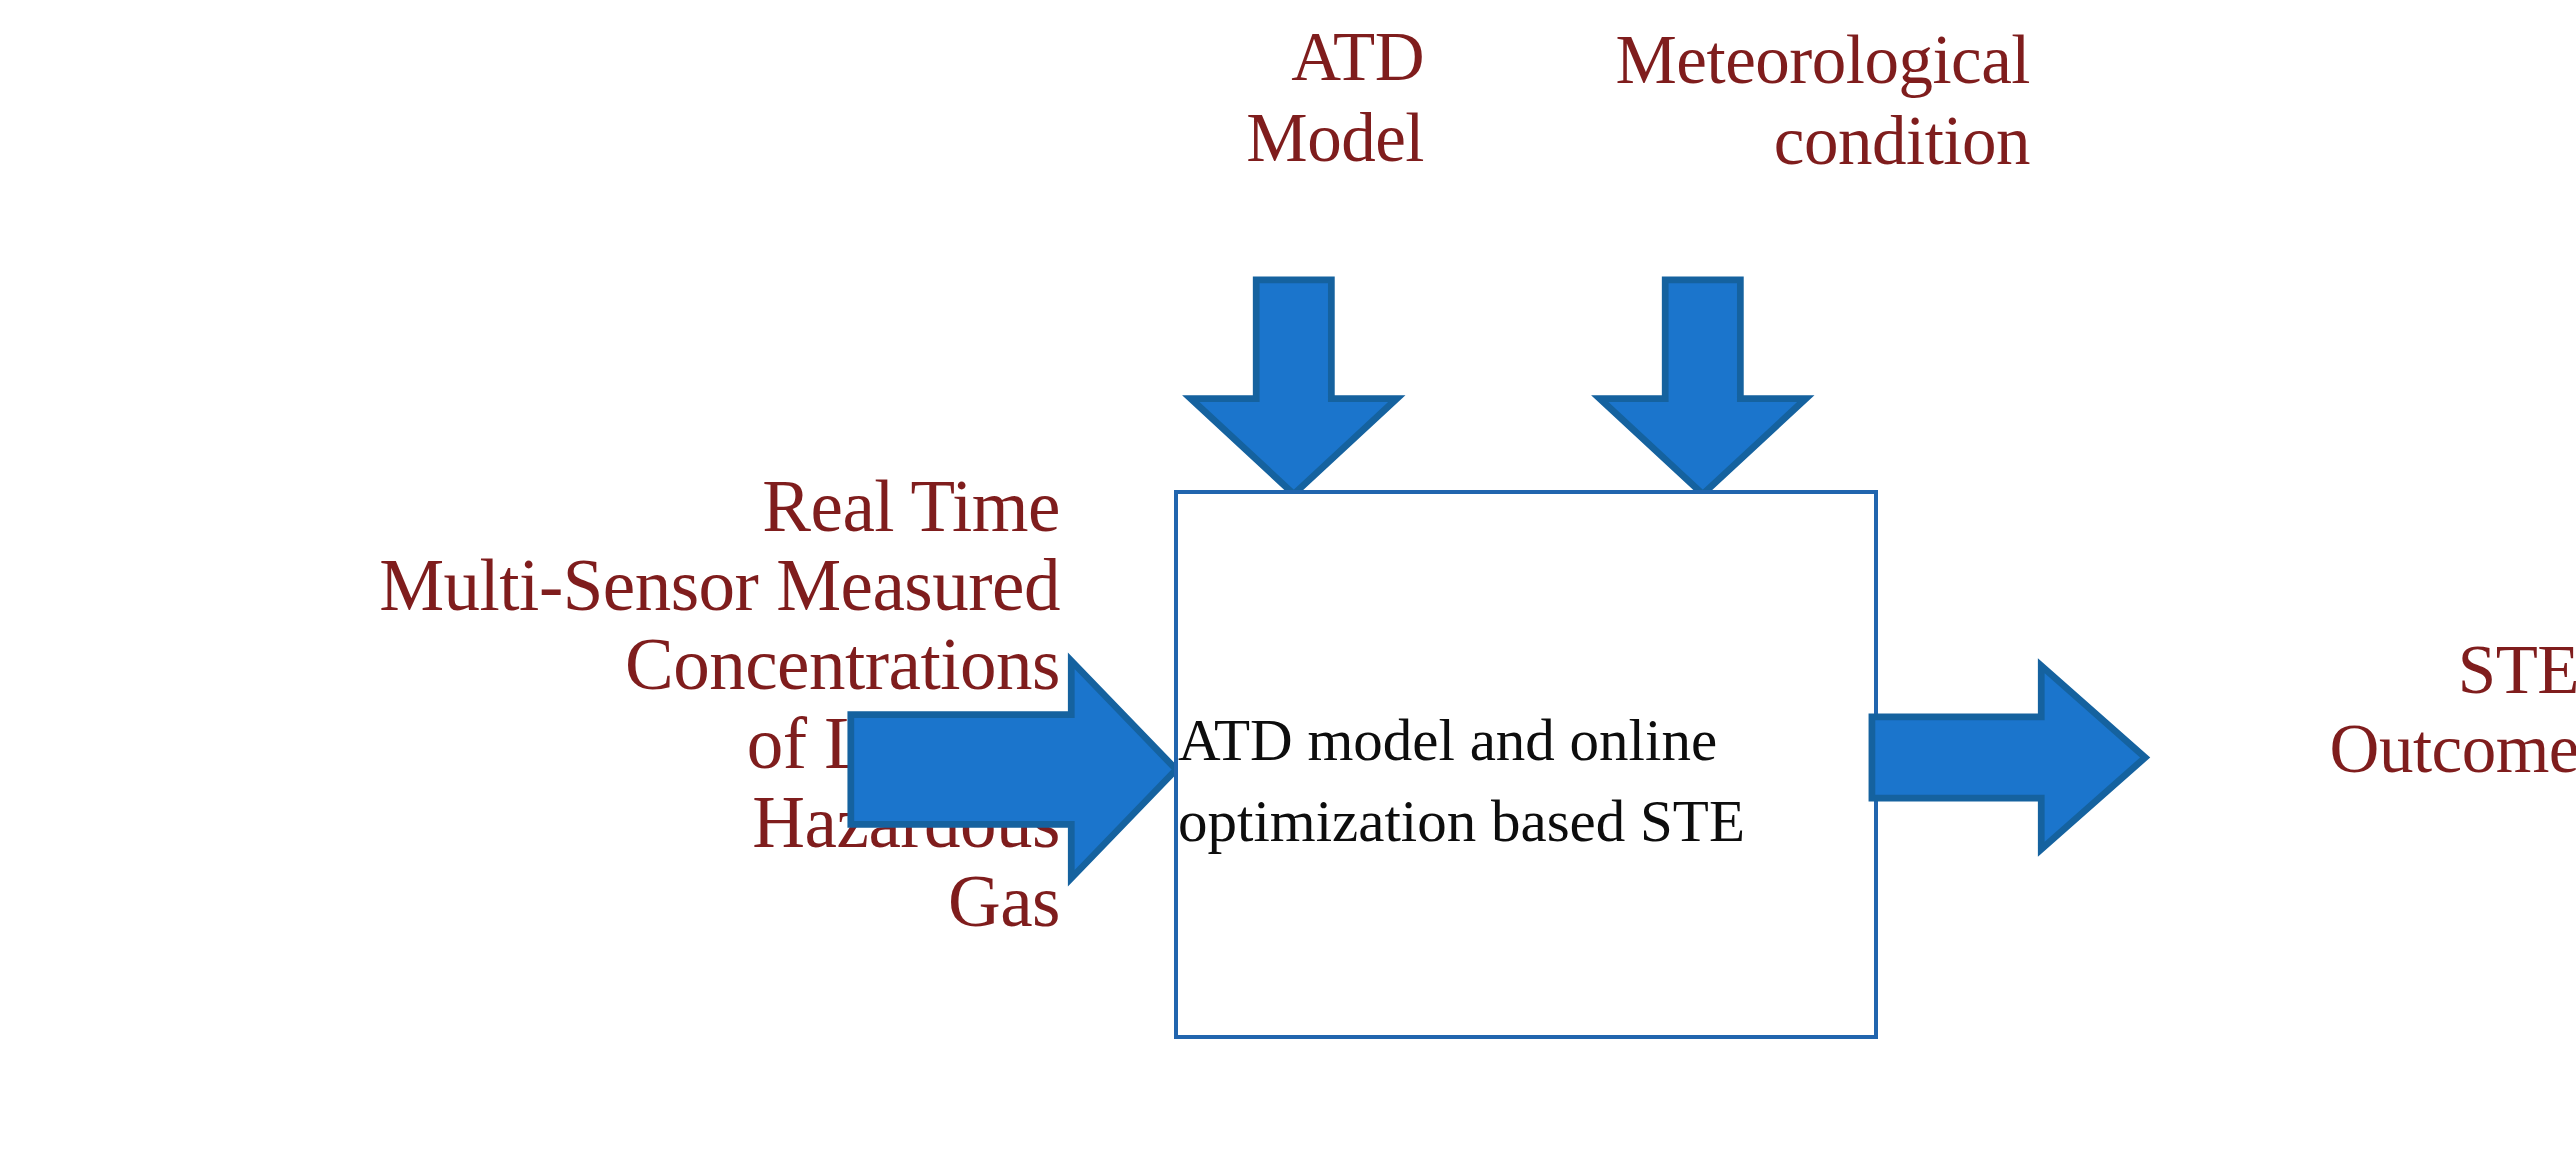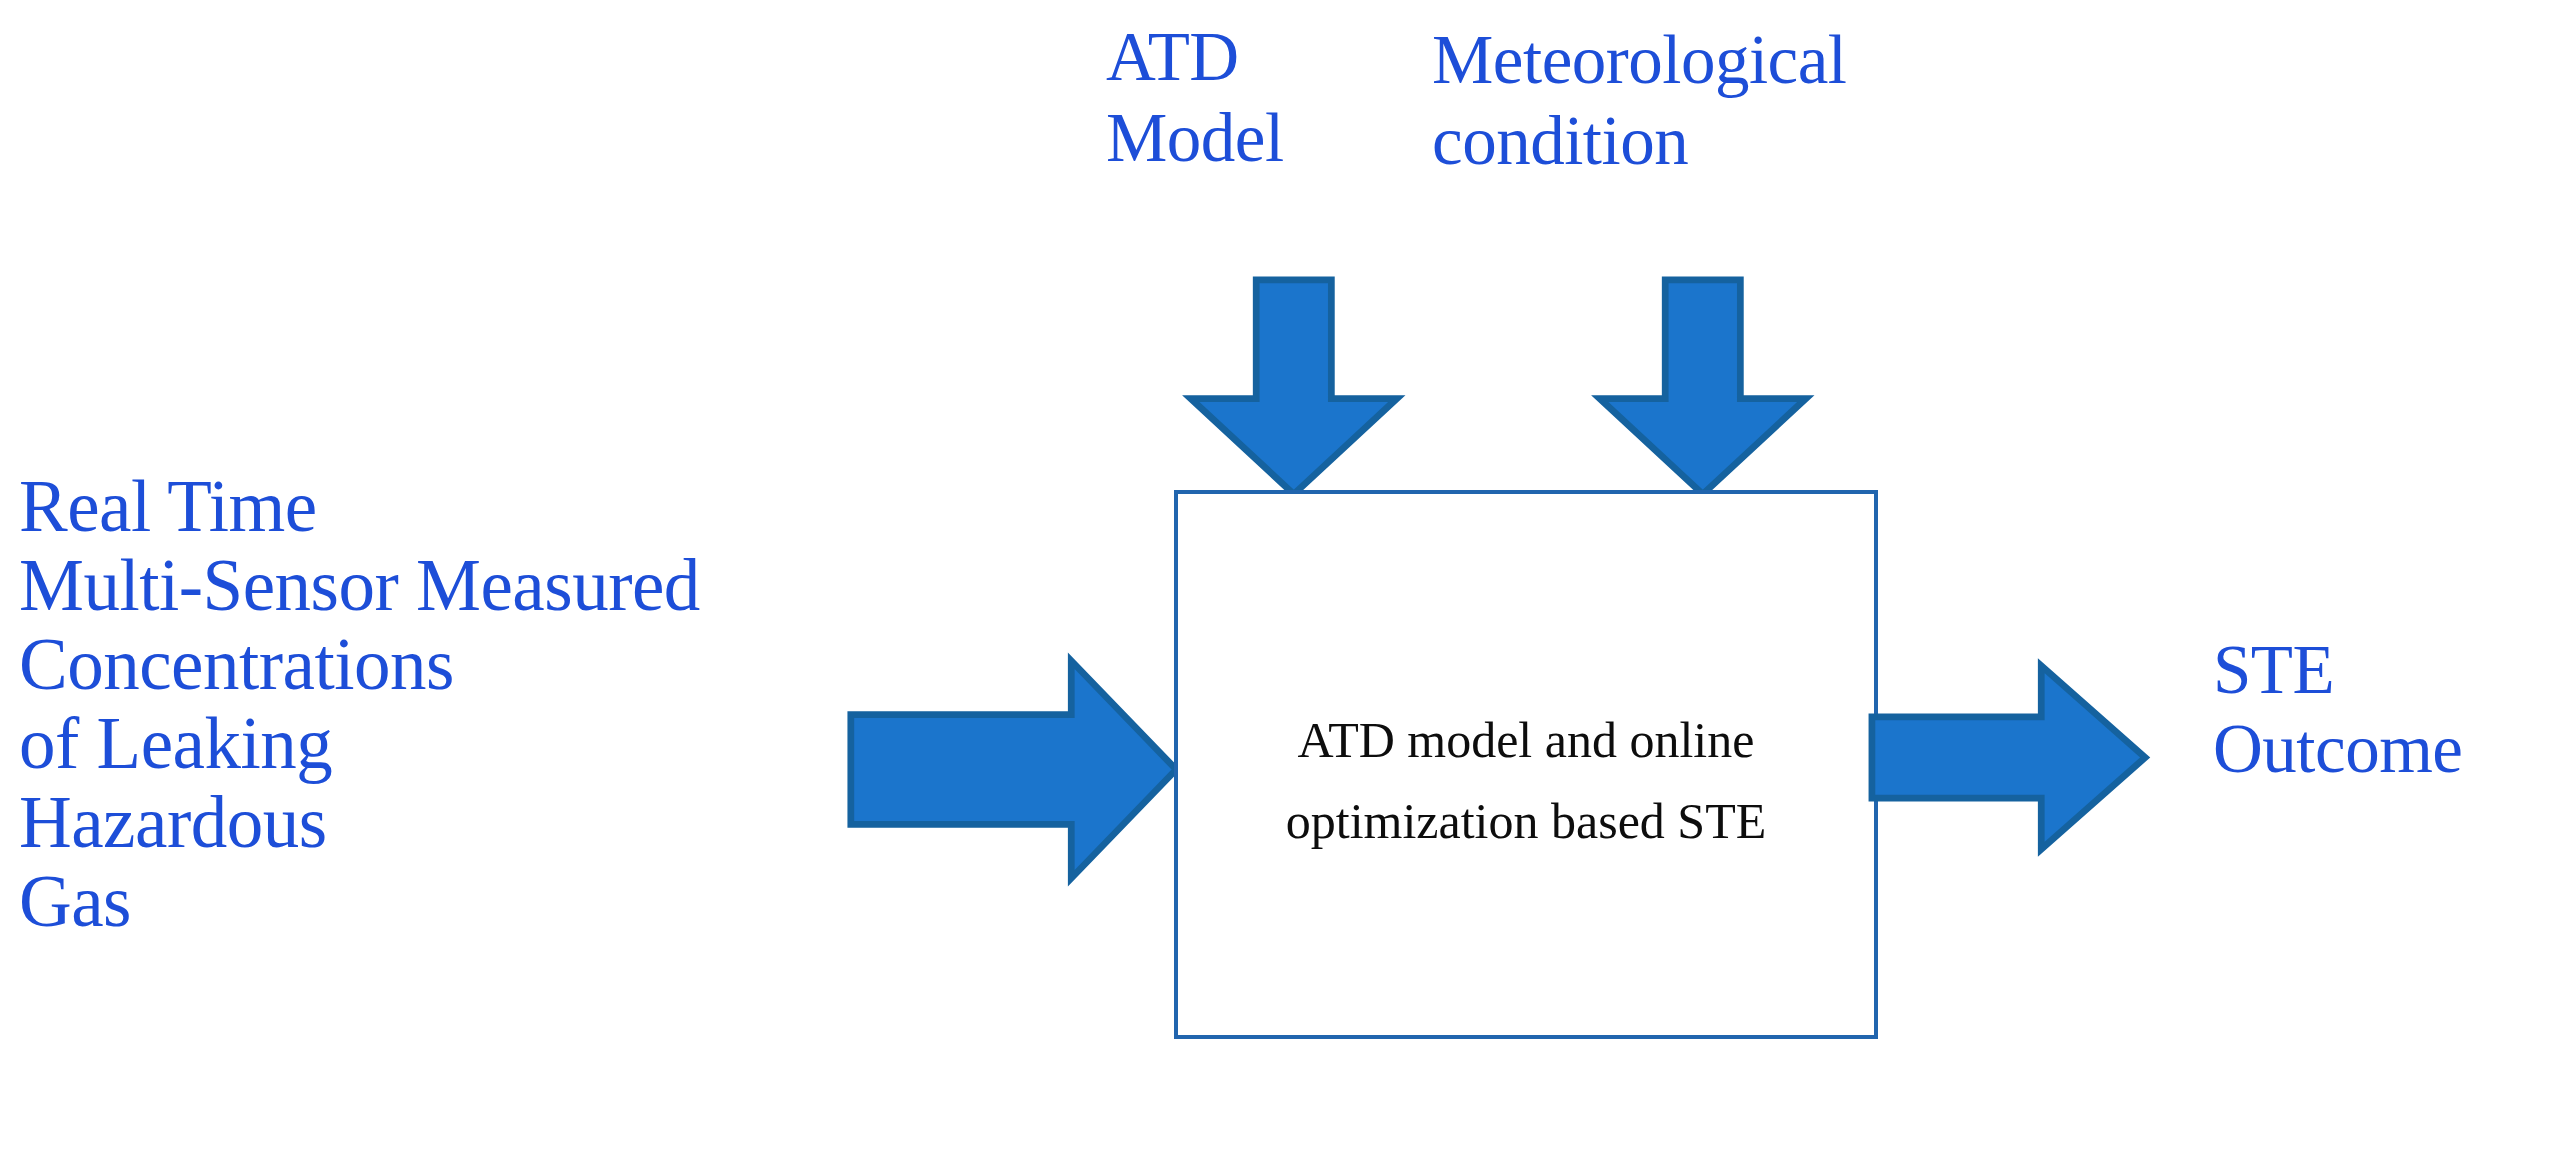--- a/index.html
+++ b/index.html
@@ -15,22 +15,22 @@
     position: relative;
     width: 2576px;
     height: 1167px;
     background: #ffffff;
     overflow: hidden;
   }
 
   
   .txt {
     position: absolute;
-    text-align: left;
-    color: #1d4ed8;
+    text-align: right;
+    color: #7f1d1d;
     white-space: pre-line;
     line-height: 1.0;
     letter-spacing: -0.5px;
   }
 
   #input-label {
     left: 19px;
     top: 449px;
     width: 1041px;
     font-size: 73px;
@@ -72,23 +72,23 @@
     border: 4.8px solid #2165AE;
     background: #ffffff;
     box-sizing: border-box;
     display: flex;
     align-items: center;
     justify-content: center;
   }
   #process-box-label {
     position: static;
     width: 100%;
-    font-size: 50px;
+    font-size: 59px;
     line-height: 81px;
-    text-align: center;
+    text-align: left;
     color: #0d0d0d;
     margin-top: 33px;
   }
 
   
   .arrow-svg {
     position: absolute;
     overflow: visible;
   }
   #arrow-atd      { left: 1183px; top: 275px;  width: 289px;  height: 224px; }

